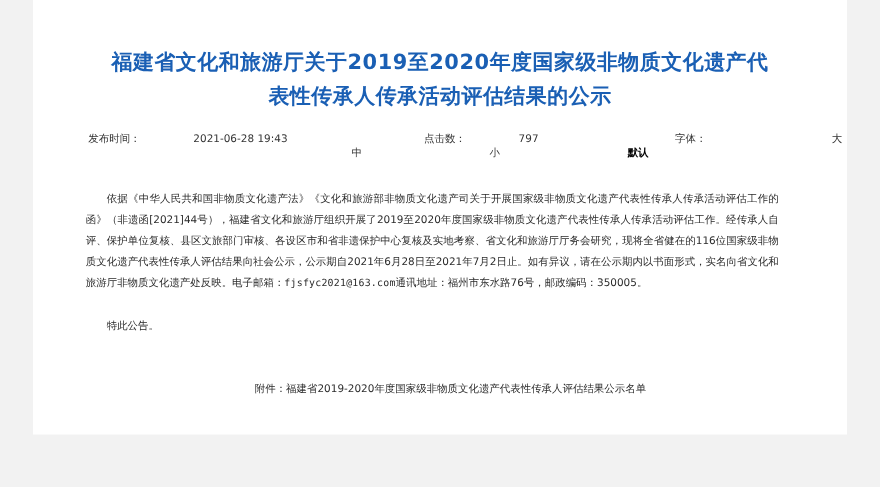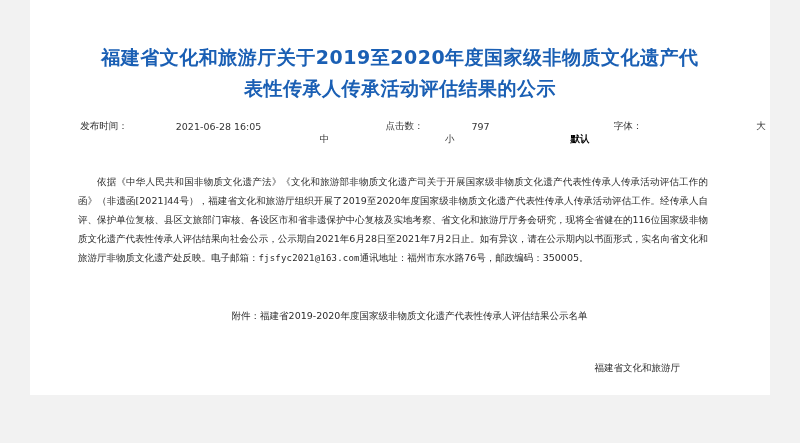--- a/index.html
+++ b/index.html
@@ -109,38 +109,39 @@
 </style>
 </head>
 <body>
 
 <div id="page">
   <div class="sheet">
 
     <h1 class="doc-title">福建省文化和旅游厅关于2019至2020年度国家级非物质文化遗产代表性传承人传承活动评估结果的公示</h1>
 
     <div class="meta-bar">
-      <span>发布时间：</span><span>2021-06-28 16:05</span>
+      <span>发布时间：</span><span>2021-06-28 19:43</span>
       <span class="meta-gap"></span>
       <span>点击数：</span><span>797</span>
       <span class="meta-gap"></span>
       <span>字体：</span>
       <span class="meta-gap-sm"></span>
       <span class="fontsize-opt">大</span>
       <span class="meta-gap-sm"></span>
       <span class="fontsize-opt">中</span>
       <span class="meta-gap-sm"></span>
       <span class="fontsize-opt">小</span>
       <span class="meta-gap-sm"></span>
       <span class="fontsize-opt active">默认</span>
     </div>
 
     <div class="body-wrap">
       <p class="para"><span>依据《中华人民共和国非物质文化遗产法》《文化和旅游部非物质文化遗产司关于开展国家级非物质文化遗产代表性传承人传承活动评估工作的函》（非遗函[2021]44号），福建省文化和旅游厅组织开展了2019至2020年度国家级非物质文化遗产代表性传承人传承活动评估工作。经传承人自评、保护单位复核、县区文旅部门审核、各设区市和省非遗保护中心复核及实地考察、省文化和旅游厅厅务会研究，现将全省健在的116位国家级非物质文化遗产代表性传承人评估结果向社会公示，公示期自2021年6月28日至2021年7月2日止。如有异议，请在公示期内以书面形式，实名向省文化和旅游厅非物质文化遗产处反映。电子邮箱：</span><span class="mono-mail">fjsfyc2021@163.com</span><span>通讯地址：福州市东水路76号，邮政编码：350005。</span></p>
 
+      <p class="para second">特此公告。</p>
 
       <div class="attach">附件：福建省2019-2020年度国家级非物质文化遗产代表性传承人评估结果公示名单</div>
 
       <div class="sign">
         <div>福建省文化和旅游厅</div>
       </div>
     </div>
 
   </div>
 </div>

